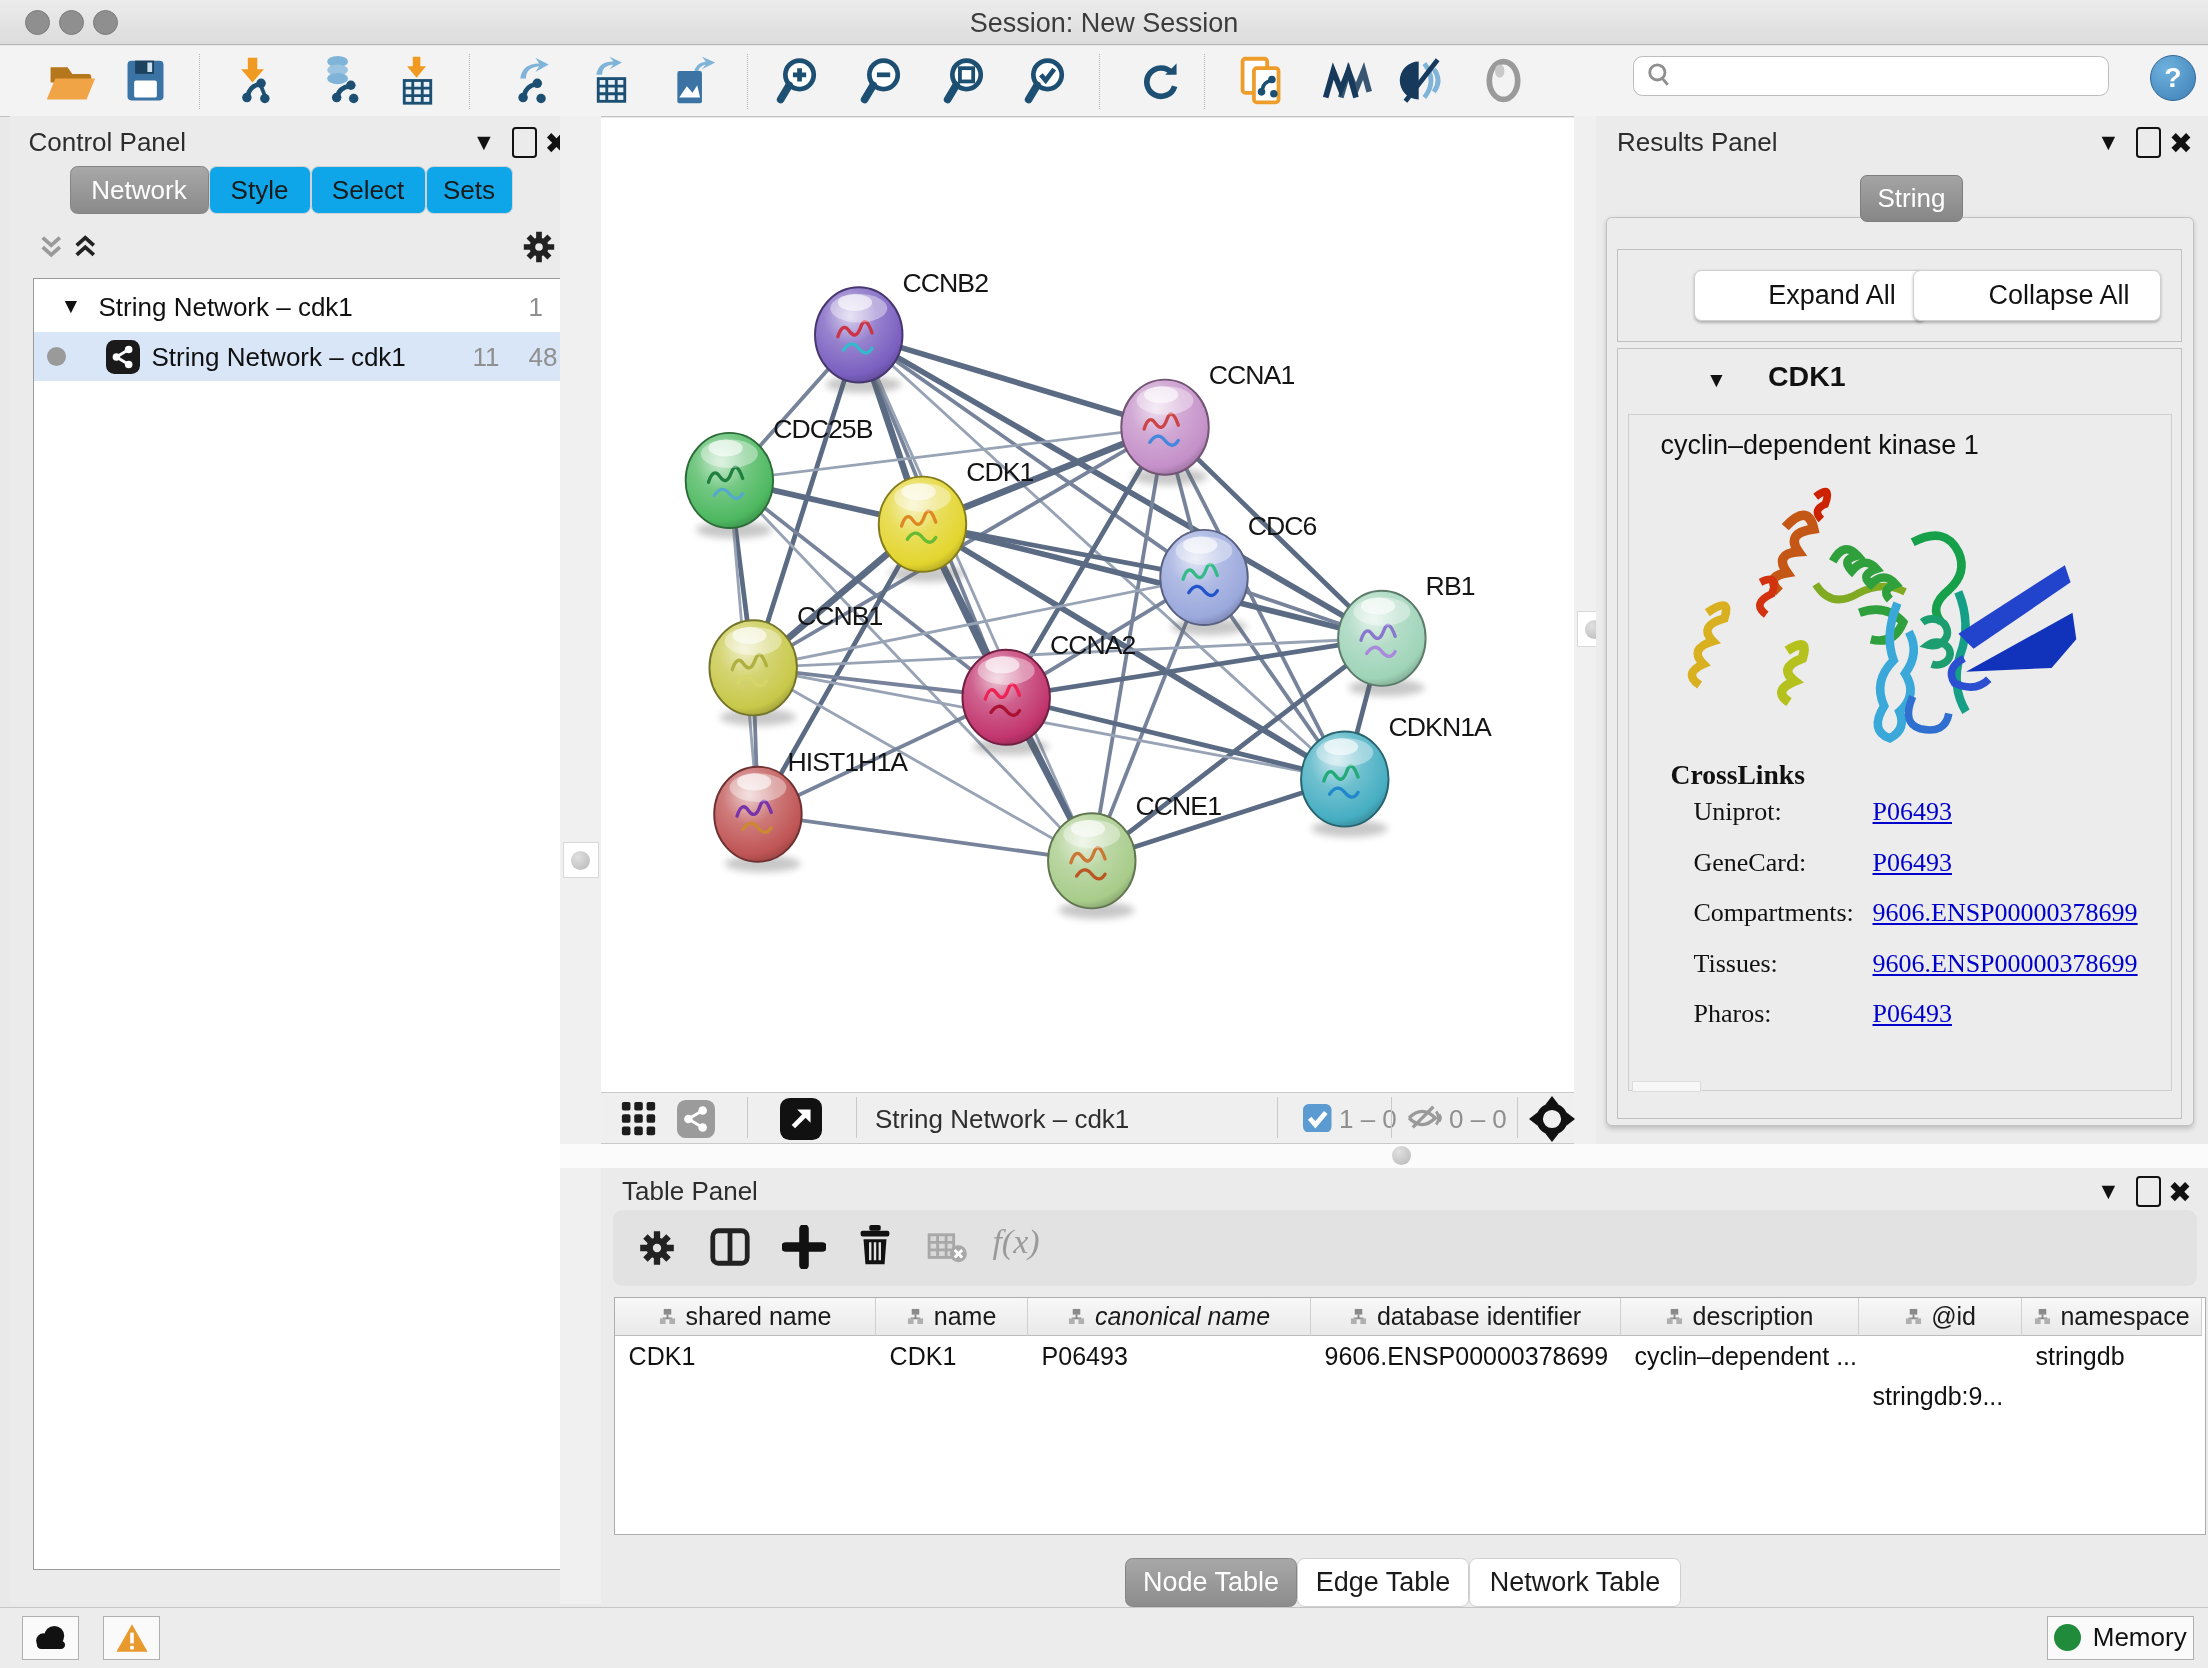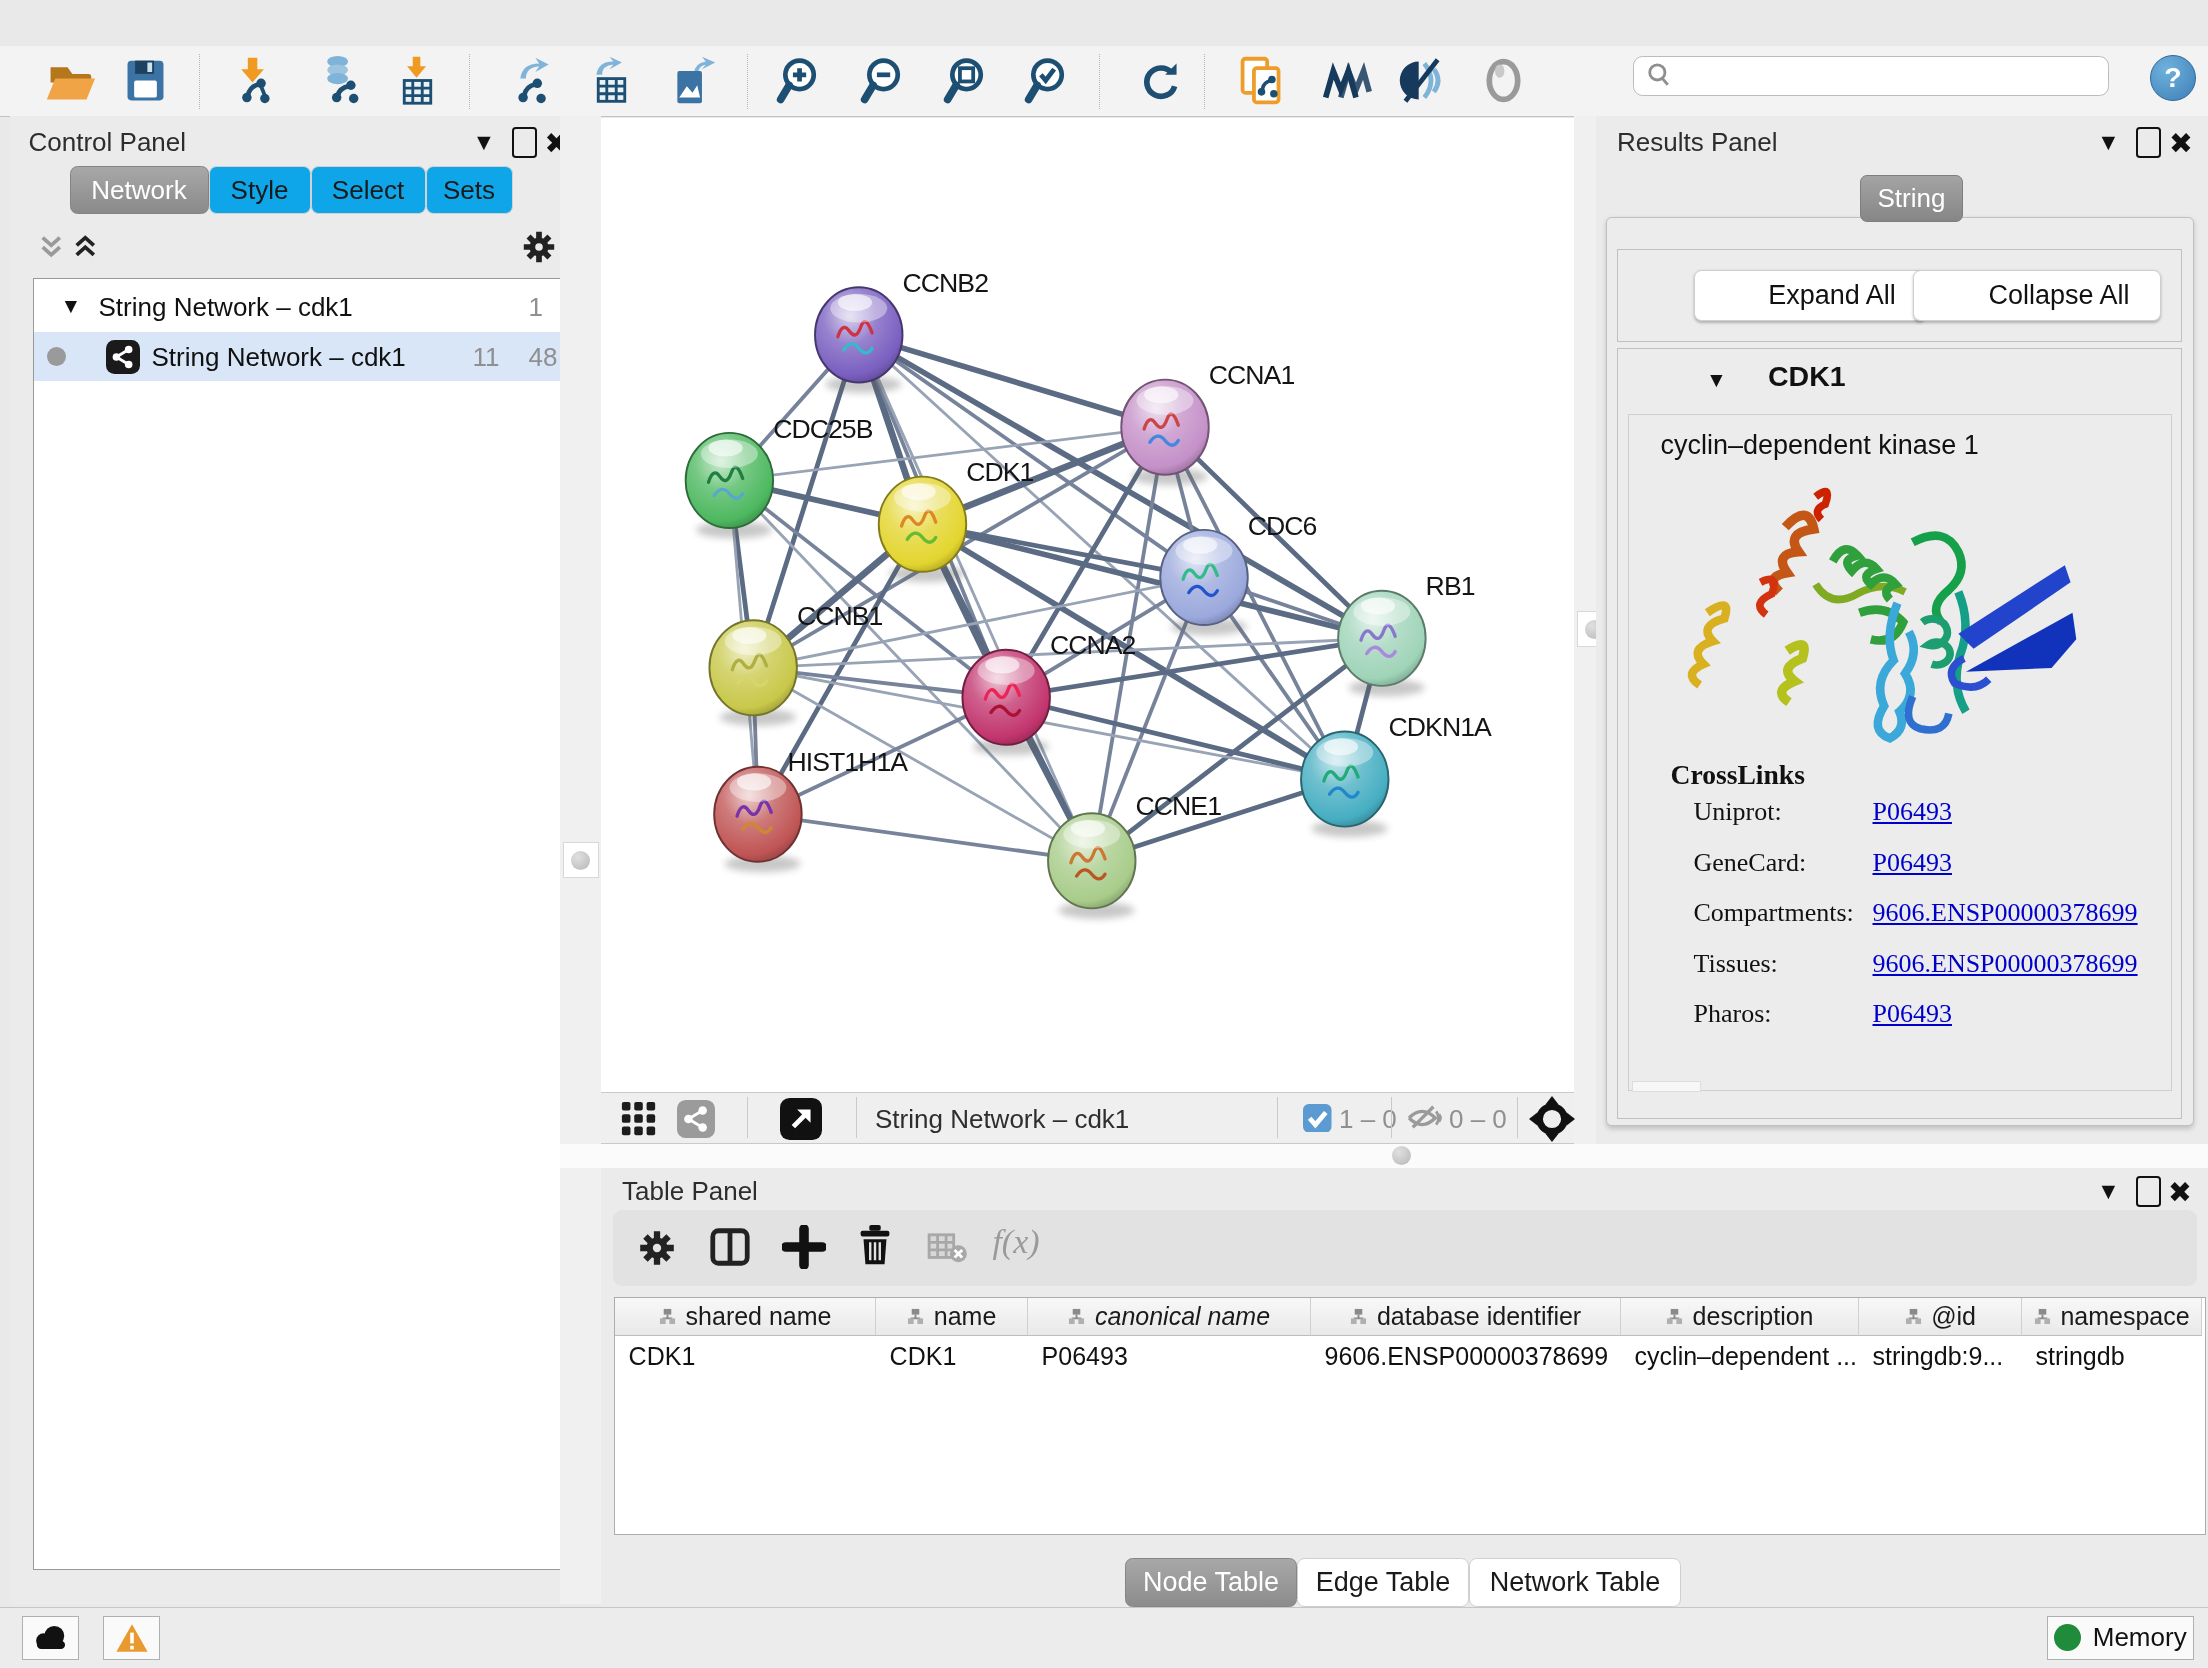--- a/index.html
+++ b/index.html
@@ -80,20 +80,26 @@
   
   .statusbar{left:0;top:1607px;width:2208px;height:61px;background:#ececec;border-top:1.9px solid #c6c6c6;box-sizing:border-box;}
   .sbtn{position:absolute;top:7.6px;height:42px;background:#fafafa;border:1.9px solid #b0b0b0;
     display:flex;align-items:center;justify-content:center;}
 </style>
 </head>
 <body>
 
 <div id="app">
 
+  <div class="abs titlebar">
+    <div class="abs tlight" style="left:25px;"></div>
+    <div class="abs tlight" style="left:59px;"></div>
+    <div class="abs tlight" style="left:93px;"></div>
+    <div class="abs wintitle">Session: New Session</div>
+  </div>
 
   <div class="abs toolbar">
     <div class="abs tbtn" style="left:41px">
       <svg width="53" height="53" viewBox="0 0 56 56">
           <path d="M8 14 h18 l5 7 h17 a3 3 0 0 1 3 3 v6 H8 z" fill="#b5771c"></path>
           <path d="M4 48 L13 26 h42 L46 48 z" fill="#f0a446"></path>
         </svg>
     </div>
     <div class="abs tbtn" style="left:117px">
       <svg width="53" height="53" viewBox="0 0 56 56">
@@ -774,21 +780,21 @@
             </svg>
             <span>namespace</span>
           </div>
         </div>
       <div id="trow0">
           <div class="td" style="left: 0px; width: 261px;">CDK1</div>
           <div class="td" style="left: 261px; width: 152px;">CDK1</div>
           <div class="td" style="left: 413px; width: 283px;">P06493</div>
           <div class="td" style="left: 696px; width: 310px;">9606.ENSP00000378699</div>
           <div class="td" style="left: 1006px; width: 238px;">cyclin–dependent ...</div>
-          <div class="td" style="left: 1244px; width: 163px;">stringdb:9...</div>
+          <div class="td" style="left: 1244px; width: 163px; margin-top: 40px;">stringdb:9...</div>
           <div class="td" style="left: 1407px; width: 180px;">stringdb</div>
         </div>
       <div class="hscroll"></div>
     </div>
 
     <div class="btab active" style="left:524px;width:172px">Node Table</div>
     <div class="btab" style="left:696px;width:172px">Edge Table</div>
     <div class="btab" style="left:868px;width:212px">Network Table</div>
   </div>
 

